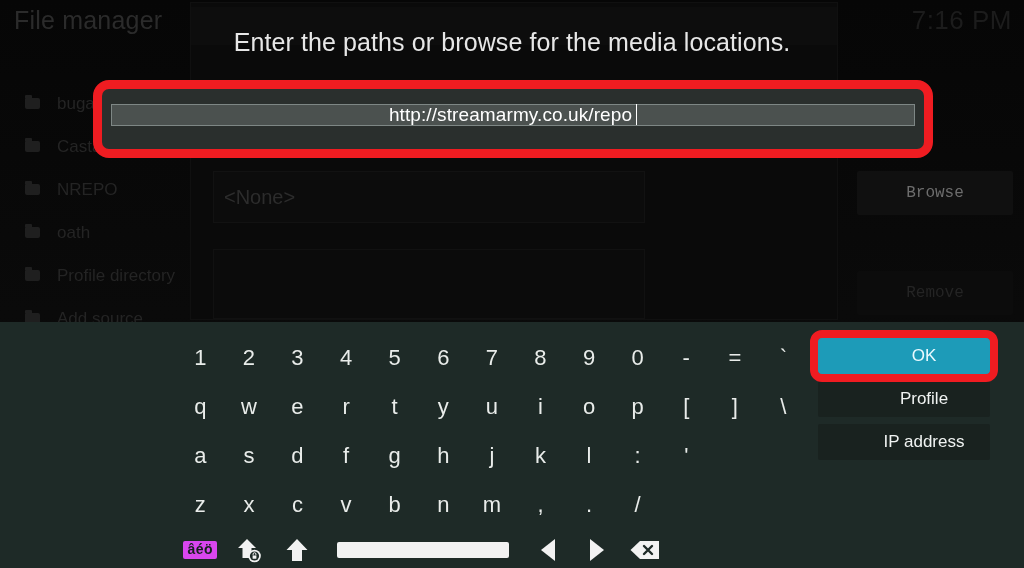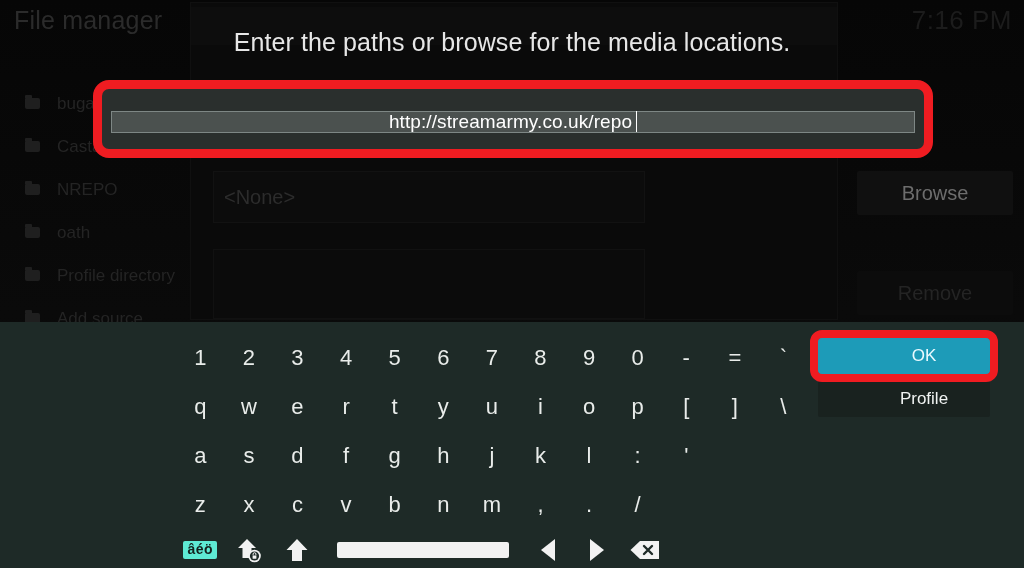--- a/index.html
+++ b/index.html
@@ -139,23 +139,24 @@
     box-sizing: border-box;
   }
   .src-btn {
     position: absolute;
     left: 666px;
     width: 156px;
     height: 44px;
     display: flex;
     align-items: center;
     justify-content: center;
-    font-size: 20px;
+    font-size: 16px;
     background: #0c0c0c;
     border-radius: 2px;
+    font-family: Liberation Mono, monospace;
   }
   .src-btn.b1 { top: 168px; color: #6d6d6d; background: #101010; }
   .src-btn.b2 { top: 218px; color: #242424; }
   .src-btn.b3 { top: 268px; color: #242424; }
 
   
   .kb-prompt {
     position: absolute;
     left: 0;
     top: 28px;
@@ -184,21 +185,21 @@
     left: 102px;
     top: 89px;
     width: 822px;
     height: 60px;
     background: #2a2f2d;
     box-sizing: border-box;
   }
   .edit-field {
     position: absolute;
     left: 111px;
-    top: 111px;
+    top: 104px;
     width: 804px;
     height: 22px;
     background: #4b514f;
     border: 1px solid #7e8785;
     box-sizing: border-box;
     display: flex;
     align-items: center;
     justify-content: center;
   }
   .edit-text {
@@ -274,21 +275,21 @@
   .fn-key {
     height: 40px;
     display: flex;
     align-items: center;
     justify-content: center;
     flex: 0 0 auto;
   }
   .fn-key.w-small { width: 48.6px; }
 
   .accent-box {
-    background: #5eead4;
+    background: #d946ef;
     color: #14201d;
     font-size: 14px;
     font-weight: bold;
     border-radius: 2px;
     padding: 1px 4px 2px 4px;
     line-height: 1.1;
     letter-spacing: 0.5px;
   }
 
   .spacebar {
@@ -497,16 +498,17 @@
           <path d="M11 3 L30 3 L30 21 L11 21 L1.5 12 Z" fill="#f2f2f2"></path>
           <path d="M15 8 L23 16 M23 8 L15 16" stroke="#1e2a27" stroke-width="2.4" stroke-linecap="round"></path>
         </svg>
       </div>
     </div>
   </div>
 
   <div class="kb-actions">
     <div class="act-btn selected">OK</div>
     <div class="act-btn">Profile</div>
+    <div class="act-btn">IP address</div>
   </div>
   <div class="annot-ok"></div>
 
 </div>
 
 </body></html>

